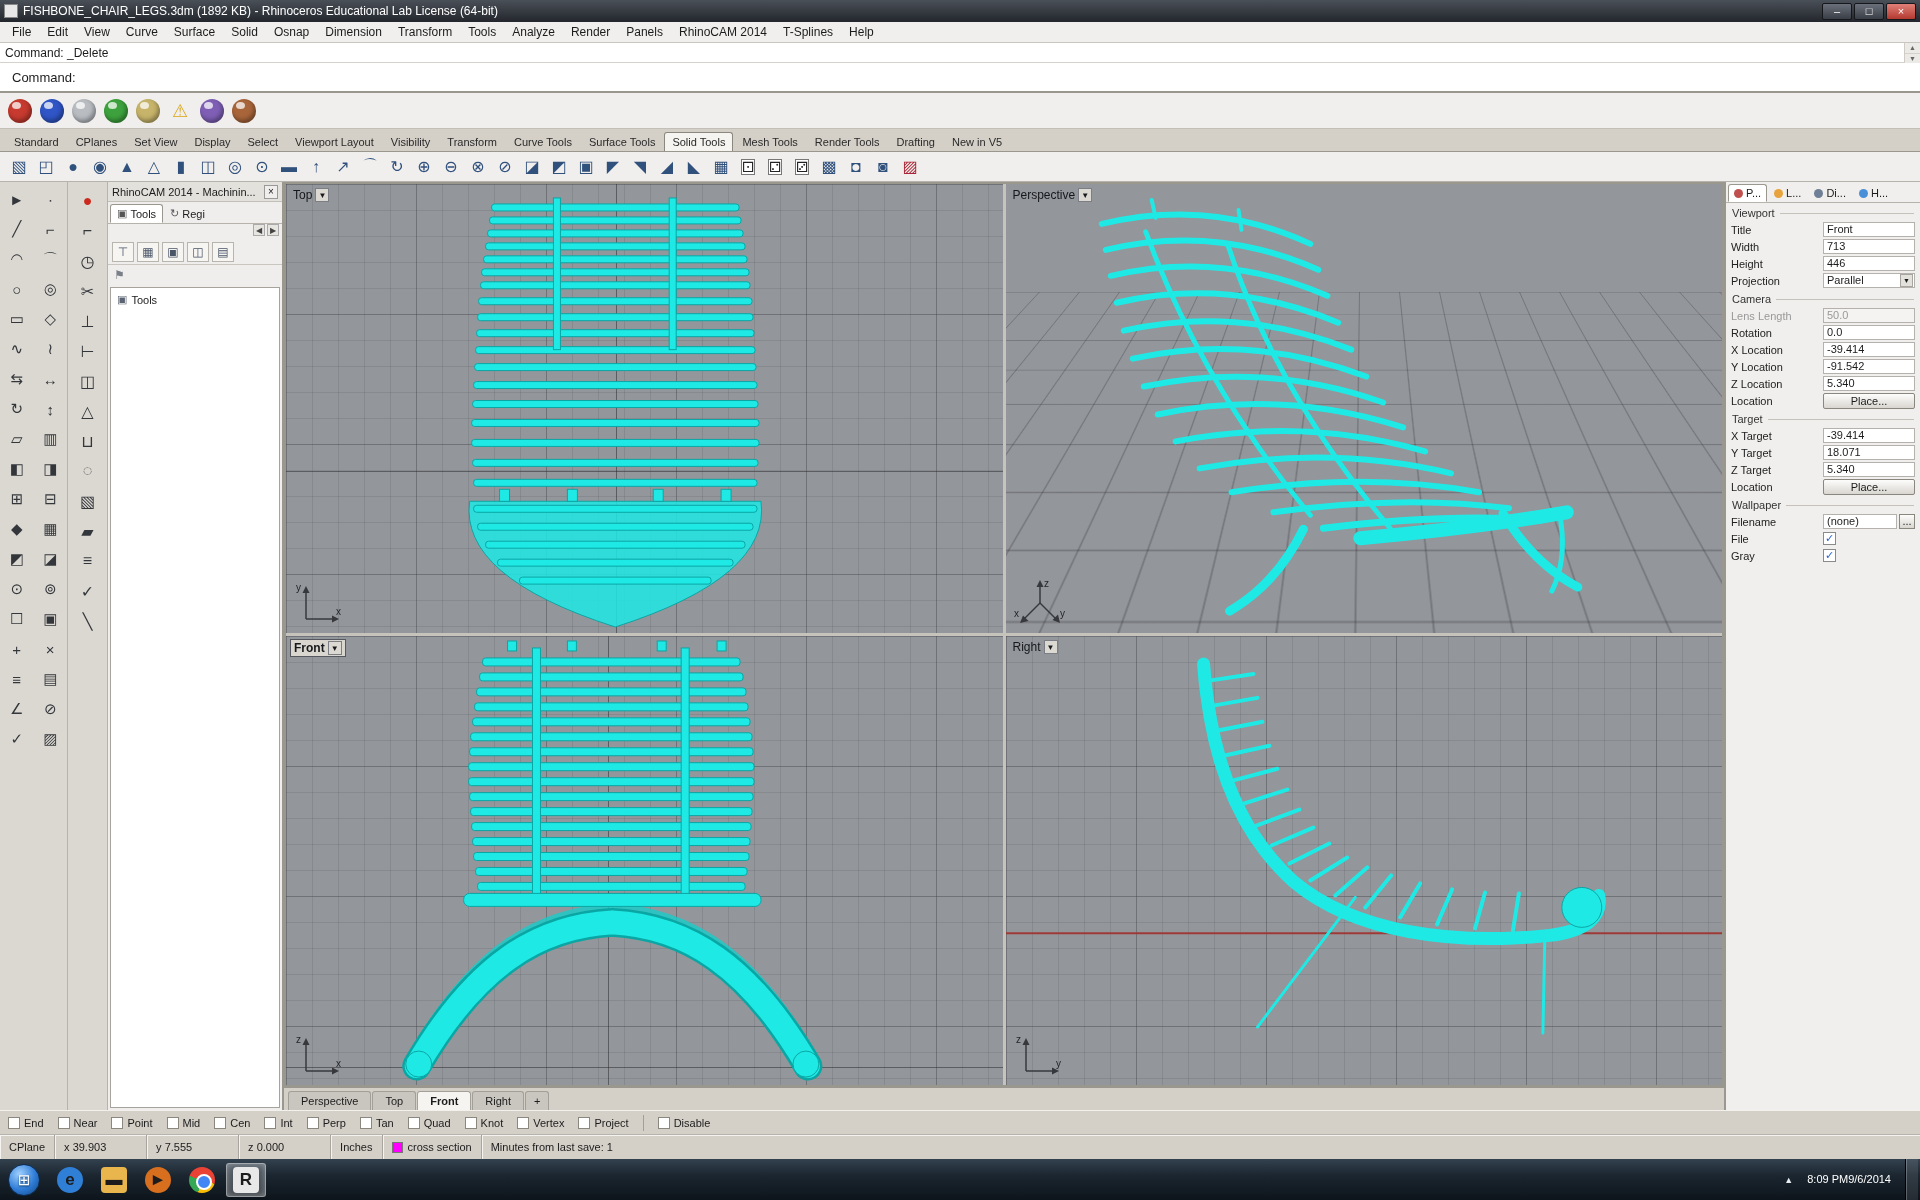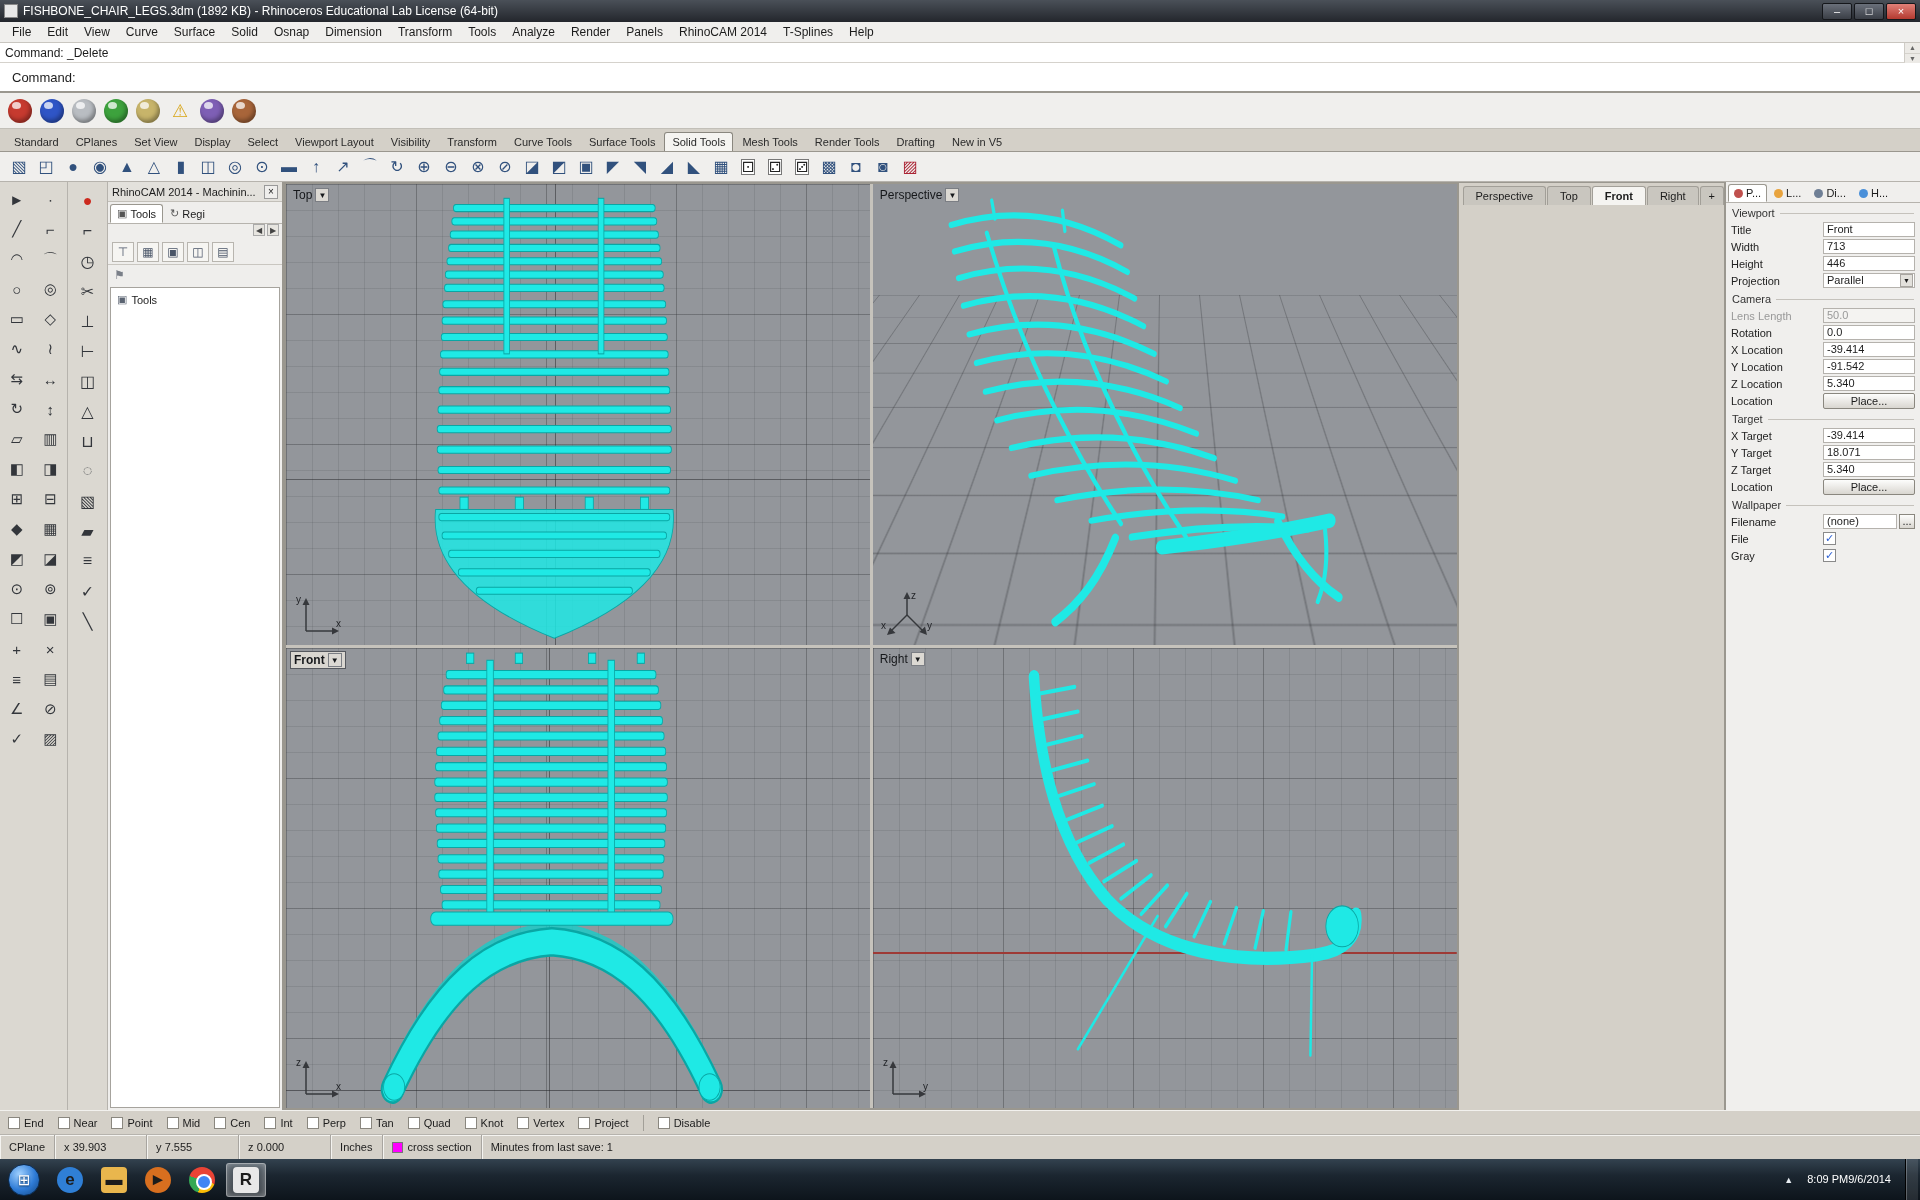--- a/index.html
+++ b/index.html
@@ -69,21 +69,21 @@
   .rc-toolbar { height:26px; display:flex; align-items:center; gap:3px; padding:0 4px; border-bottom:1px solid #c9c6c0; }
   .rc-btn { width:22px; height:20px; display:flex; align-items:center; justify-content:center; border:1px solid #b8b5af; background:#f6f5f2; cursor:default; }
   .rc-btn i { font-style:normal; font-size:12px; color:#4a5568; }
   .rc-flagrow { height:20px; display:flex; align-items:center; padding-left:6px; }
   .rc-flagrow i { font-style:normal; color:#7a7f88; font-size:12px; }
   .rc-tree { flex:1; background:#fff; border:1px solid #a6a39d; margin:2px; padding:4px 2px; }
   .tree-item { display:flex; align-items:center; gap:4px; font-size:11px; padding:1px 4px; cursor:default; }
   .tree-item i { font-style:normal; color:#5b6472; font-size:11px; }
 
   
-  .center { flex:1; display:flex; min-width:0; }
+  .center { flex:1; display:flex; flex-direction:column; min-width:0; }
   .vp-grid { flex:1; display:grid; grid-template-columns:1fr 1fr; grid-template-rows:1fr 1fr; gap:3px; background:#c6c3bc; border:2px solid #9a978f; }
   .viewport { position:relative; overflow:hidden; background-color:#93969b;
     background-image:
       linear-gradient(rgba(58,60,64,.30) 1px, transparent 1px),
       linear-gradient(90deg, rgba(58,60,64,.30) 1px, transparent 1px),
       linear-gradient(rgba(58,60,64,.14) 1px, transparent 1px),
       linear-gradient(90deg, rgba(58,60,64,.14) 1px, transparent 1px);
     background-size:130px 130px,130px 130px,26px 26px,26px 26px; }
   .viewport svg.model { position:absolute; inset:0; width:100%; height:100%; }
   .axline-h { position:absolute; left:0; right:0; height:1px; background:rgba(35,36,40,.5); }

